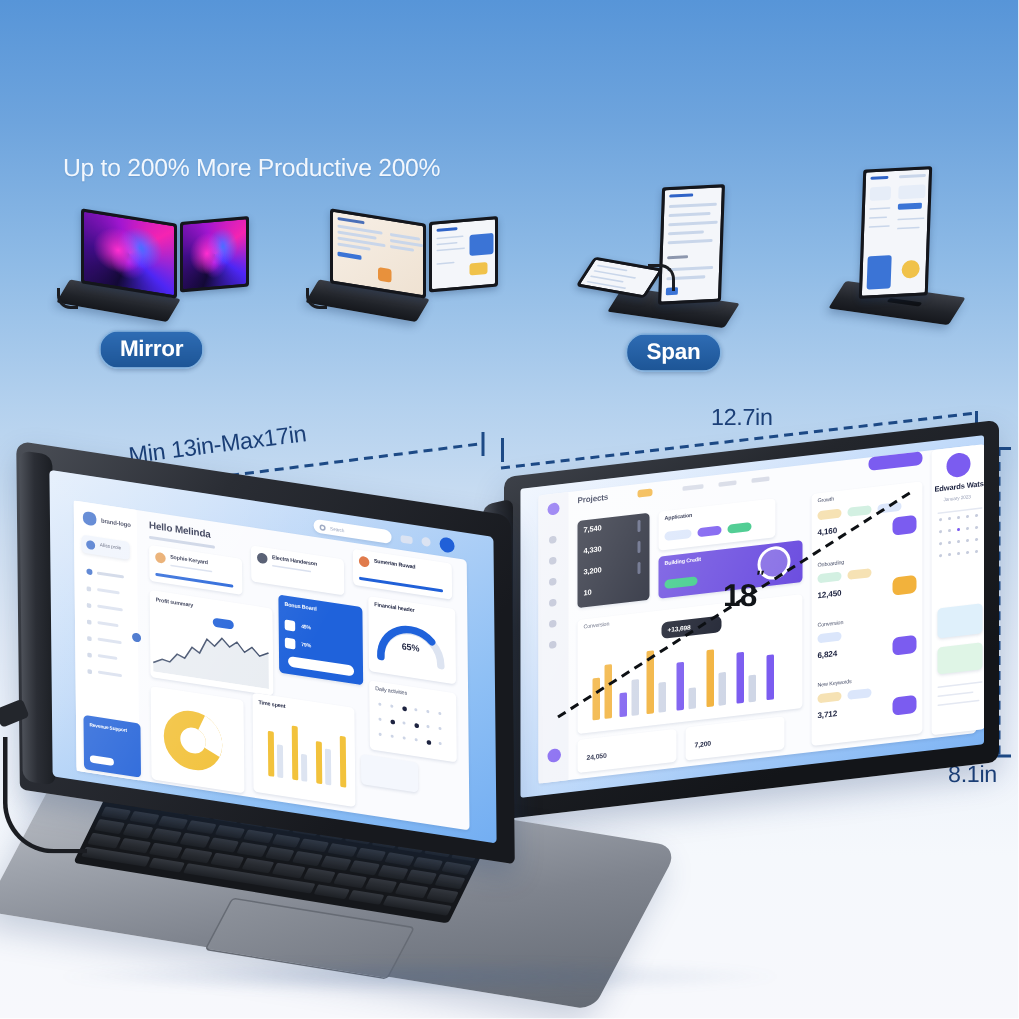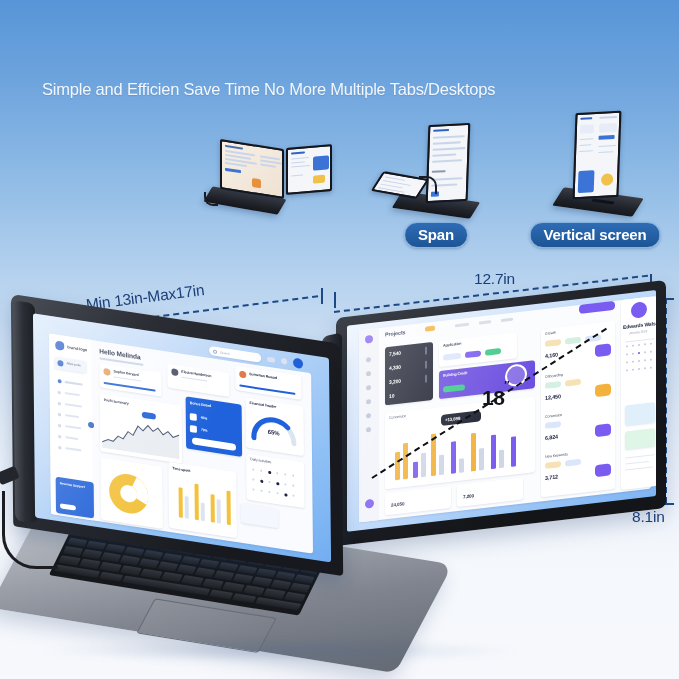--- a/index.html
+++ b/index.html
@@ -66,21 +66,21 @@
     color:#fff;
     font-size:15px; font-weight:bold;
     padding:3px 13px 4px;
     white-space:nowrap;
     letter-spacing:-0.2px;
     box-shadow:0 1px 3px rgba(20,50,95,.3);
   }
 
   .m1 { left:36px;  top:140px; width:130px; height:108px; }
   .m2 { left:202px; top:140px; width:130px; height:108px; }
-  .m3 { left:375px; top:122px; width:122px; height:126px;text-decoration:underline; }
+  .m3 { left:388px; top:122px; width:122px; height:126px;text-decoration:underline; }
   .m4 { left:530px; top:112px; width:130px; height:136px; }
 
   
   .mini { position:absolute; }
   .mini-screen {
     position:absolute;
     background:#14161c;
     border-radius:2px;
     overflow:hidden;
     box-shadow:0 2px 5px rgba(20,45,85,.30);
@@ -279,22 +279,39 @@
     left:40px; top:640px; width:480px; height:22px;
     background:radial-gradient(ellipse at 50% 50%, rgba(60,95,150,.20) 0%, rgba(60,95,150,0) 72%);
     filter:blur(3px);
   }
 </style>
 </head>
 <body>
 
 <div id="stage">
 
-  <div class="subline sub1">Simple and Efficien Save Time No More Multiple Tabs/Desktops</div>
-
+  <div class="subline sub2">Up to 200% More Productive 200%</div>
+
+  <div class="mode m1">
+    <div class="mode-art">
+      <div class="mini mini-base" style="left:6px; top:52px; width:74px; height:17px; transform:skewY(10deg) skewX(-28deg);"></div>
+      <div class="mini mini-screen" style="left:18px; top:4px; width:64px; height:50px; transform:skewY(9deg);">
+        <div class="mini-inner">
+            <div class="swirl"></div>
+          </div>
+      </div>
+      <div class="mini mini-screen" style="left:84px; top:6px; width:46px; height:47px; transform:skewY(-5deg);">
+        <div class="mini-inner">
+            <div class="swirl"></div>
+          </div>
+      </div>
+      <div class="mini" style="left:2px; top:52px; width:14px; height:14px; border:2px solid #1b1d22; border-right:none; border-top:none; border-radius:0 0 0 9px;"></div>
+    </div>
+    <div class="badge">Mirror</div>
+  </div>
 
   <div class="mode m2">
     <div class="mode-art">
       <div class="mini mini-base" style="left:6px; top:52px; width:74px; height:17px; transform:skewY(10deg) skewX(-28deg);"></div>
       <div class="mini mini-screen" style="left:18px; top:4px; width:64px; height:50px; transform:skewY(9deg);">
         <div class="mini-inner">
           <div class="ui-warm"></div>
           <div class="ui-row" style="left:3px;top:3px;width:18px;height:2px;background:#4a6fb8;"></div>
           <div class="ui-row" style="left:3px;top:8px;width:30px;height:1.6px;"></div>
           <div class="ui-row" style="left:3px;top:12px;width:26px;height:1.6px;"></div>
@@ -371,21 +388,20 @@
           <div class="ui-row" style="left:3px;top:30px;width:12px;height:1.4px;"></div>
           <div class="ui-row" style="left:3px;top:36px;width:14px;height:1.4px;"></div>
           <div class="ui-row" style="left:22px;top:32px;width:18px;height:1.4px;"></div>
           <div class="ui-row" style="left:22px;top:38px;width:15px;height:1.4px;"></div>
           <div class="ui-row ui-blue" style="left:3px;top:56px;width:16px;height:22px;border-radius:2px;"></div>
           <div class="ui-row" style="left:23px;top:56px;width:17px;height:22px;background:#f4f6fa;border-radius:2px;"></div>
           <div class="dot" style="left:26px;top:60px;width:12px;height:12px;background:#f0c24a;"></div>
         </div>
       </div>
     </div>
-    <div class="badge" style="top:110px;">Vertical screen</div>
   </div>
 
   <div class="dim-text" style="left:86px; top:296px; transform:rotate(-7.2deg); transform-origin:left center;">Min 13in-Max17in</div>
   <div class="dash-h" style="left:74px; top:326px; width:246px; transform:rotate(-7.2deg); transform-origin:left center;"></div>
   <div class="tick-v" style="left:321px; top:288px;"></div>
 
   <div class="dim-text" style="left:474px; top:270px;">12.7in</div>
   <div class="dash-h" style="left:334px; top:311px; width:316px; transform:rotate(-6.6deg); transform-origin:left center;"></div>
   <div class="tick-v" style="left:334px; top:292px;"></div>
   <div class="tick-v" style="left:650px; top:274px;"></div>

